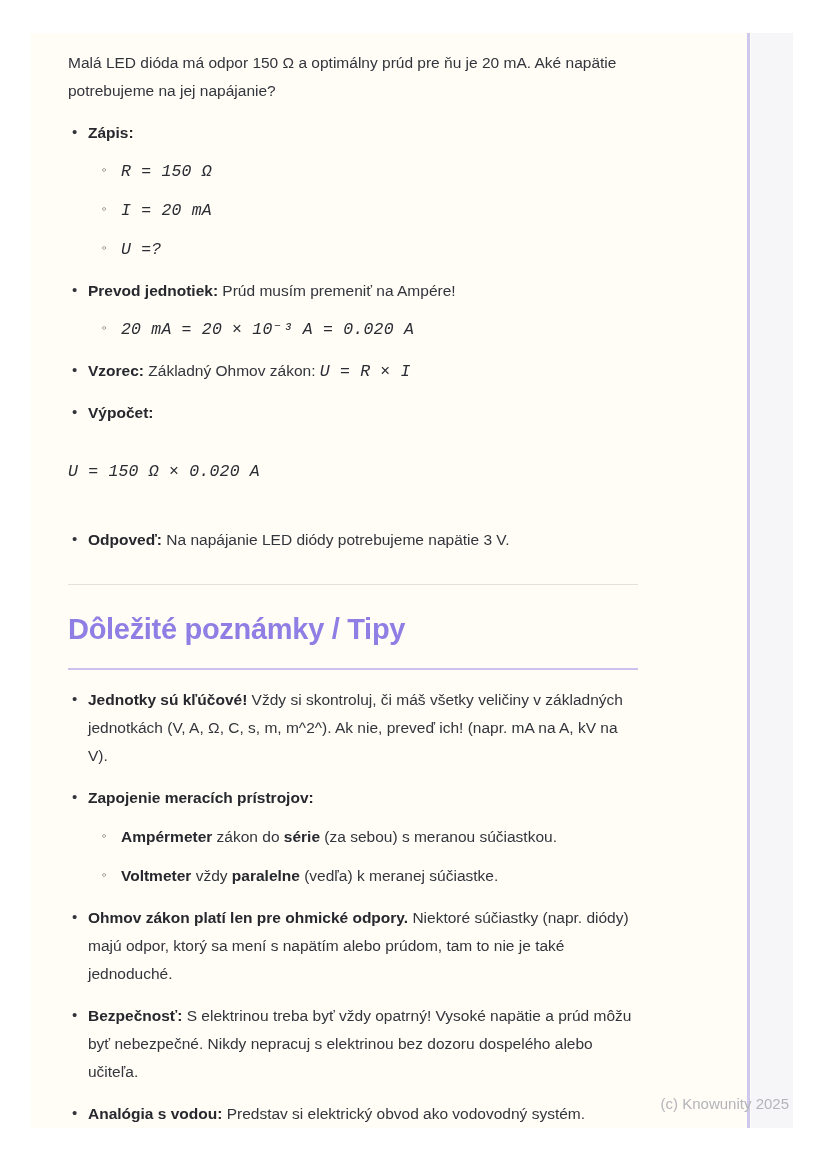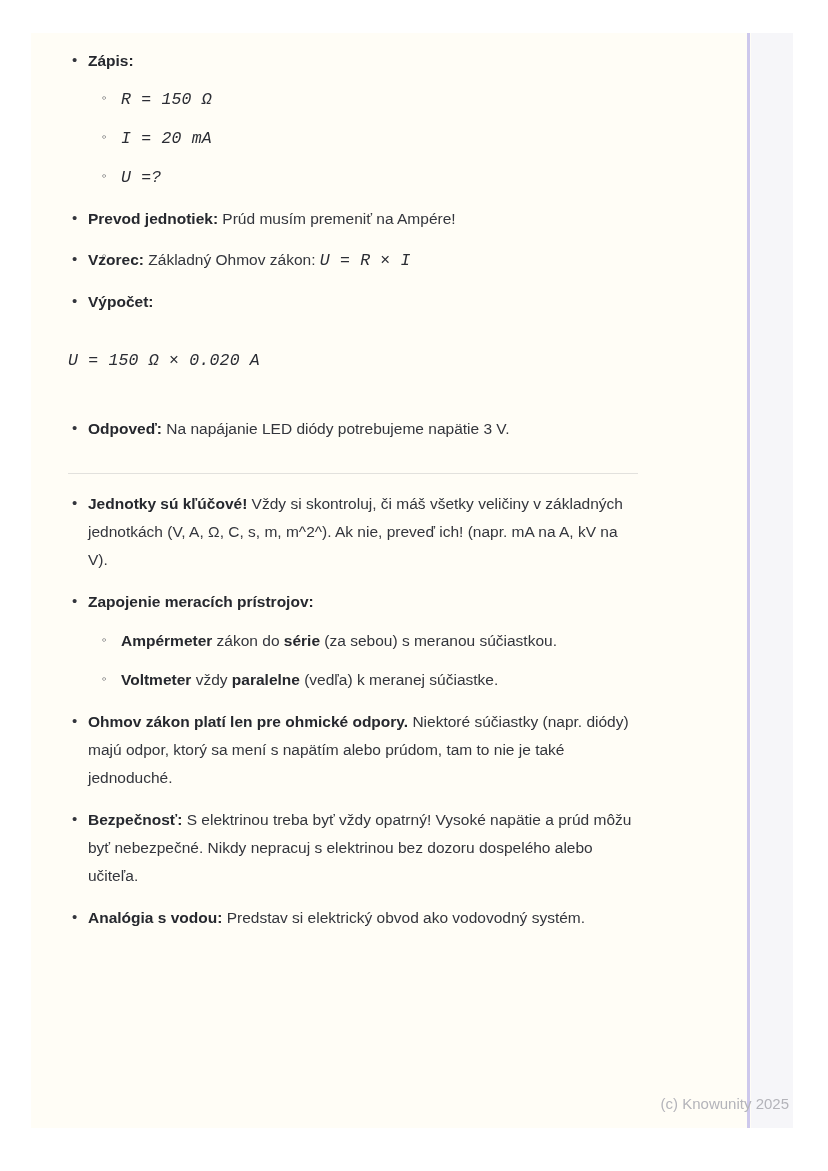--- a/index.html
+++ b/index.html
@@ -83,36 +83,38 @@
 <body>
 
 <div class="canvas">
   <div class="page-card">
 
     <div class="right-strip"></div>
     <div class="vline"></div>
 
     <div class="content">
 
+      <p class="intro">Malá LED dióda má odpor 150 Ω a optimálny prúd pre ňu je 20 mA. Aké napätie potrebujeme na jej napájanie?</p>
 
       <div class="list">
           <div class="li l1"><span class="bullet">•</span><strong class="lead">Zápis:</strong></div>
           <div class="li l2"><span class="bullet">◦</span><span class="math">R = 150 Ω</span></div>
           <div class="li l2"><span class="bullet">◦</span><span class="math">I = 20 mA</span></div>
           <div class="li l2"><span class="bullet">◦</span><span class="math">U =?</span></div>
           <div class="li l1"><span class="bullet">•</span><strong class="lead">Prevod jednotiek:</strong><span> Prúd musím premeniť na Ampére!</span></div>
-          <div class="li l2"><span class="bullet">◦</span></div>
+          <div class="li l2"><span class="bullet">◦</span><span class="math">20 mA = 20 × 10⁻³ A = 0.020 A</span></div>
           <div class="li l1"><span class="bullet">•</span><strong class="lead">Vzorec:</strong><span> Základný Ohmov zákon: </span><span class="math">U = R × I</span></div>
           <div class="li l1"><span class="bullet">•</span><strong class="lead">Výpočet:</strong></div>
           <div class="display-math"><span class="math">U = 150 Ω × 0.020 A</span></div>
           <div class="li l1"><span class="bullet">•</span><strong class="lead">Odpoveď:</strong><span> Na napájanie LED diódy potrebujeme napätie 3 V.</span></div>
         </div>
 
       <hr class="divider">
 
+      <h1 class="section-heading">Dôležité poznámky / Tipy</h1>
 
       <div class="tips">
         <div class="list">
             <div class="li l1"><span class="bullet">•</span><strong class="lead">Jednotky sú kľúčové!</strong><span> Vždy si skontroluj, či máš všetky veličiny v základných jednotkách (V, A, Ω, C, s, m, m^2^). Ak nie, preveď ich! (napr. mA na A, kV na V).</span></div>
             <div class="li l1"><span class="bullet">•</span><strong class="lead">Zapojenie meracích prístrojov:</strong></div>
             <div class="li l2"><span class="bullet">◦</span><strong class="lead">Ampérmeter</strong><span> zákon do </span><strong class="lead">série</strong><span> (za sebou) s meranou súčiastkou.</span></div>
             <div class="li l2"><span class="bullet">◦</span><strong class="lead">Voltmeter</strong><span> vždy </span><strong class="lead">paralelne</strong><span> (vedľa) k meranej súčiastke.</span></div>
             <div class="li l1"><span class="bullet">•</span><strong class="lead">Ohmov zákon platí len pre ohmické odpory.</strong><span> Niektoré súčiastky (napr. diódy) majú odpor, ktorý sa mení s napätím alebo prúdom, tam to nie je také jednoduché.</span></div>
             <div class="li l1"><span class="bullet">•</span><strong class="lead">Bezpečnosť:</strong><span> S elektrinou treba byť vždy opatrný! Vysoké napätie a prúd môžu byť nebezpečné. Nikdy nepracuj s elektrinou bez dozoru dospelého alebo učiteľa.</span></div>
             <div class="li l1"><span class="bullet">•</span><strong class="lead">Analógia s vodou:</strong><span> Predstav si elektrický obvod ako vodovodný systém.</span></div>

